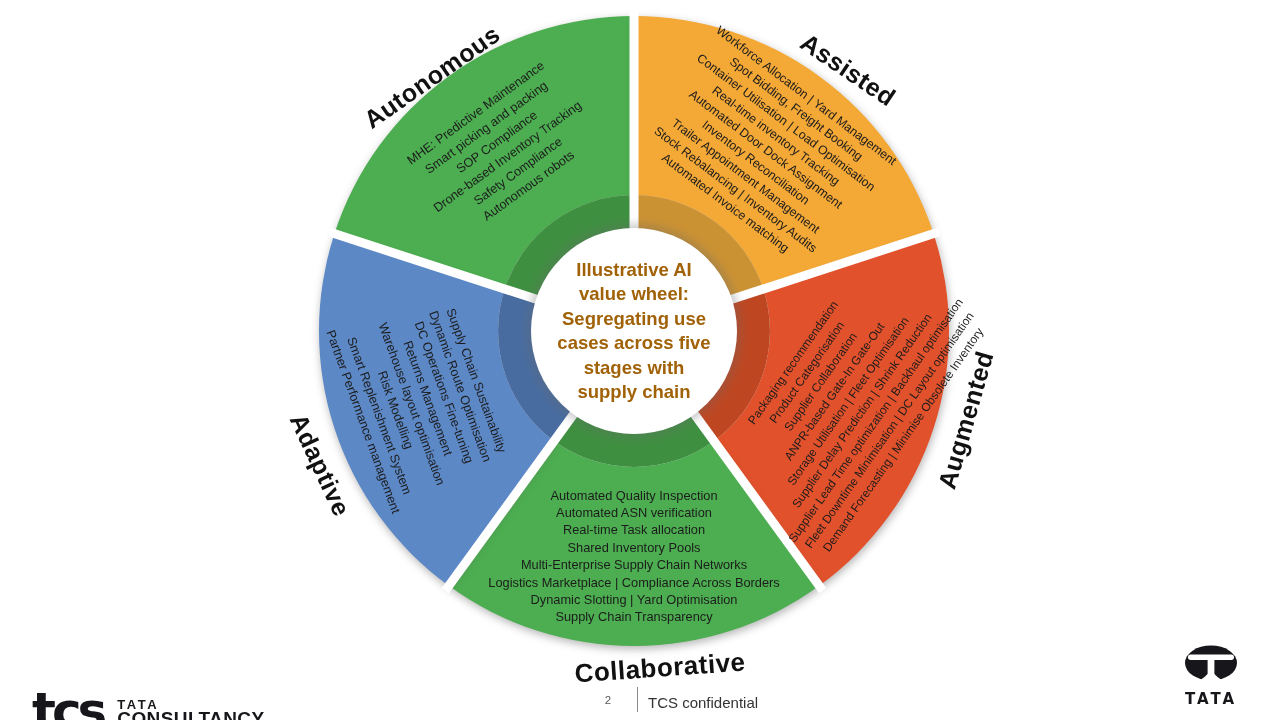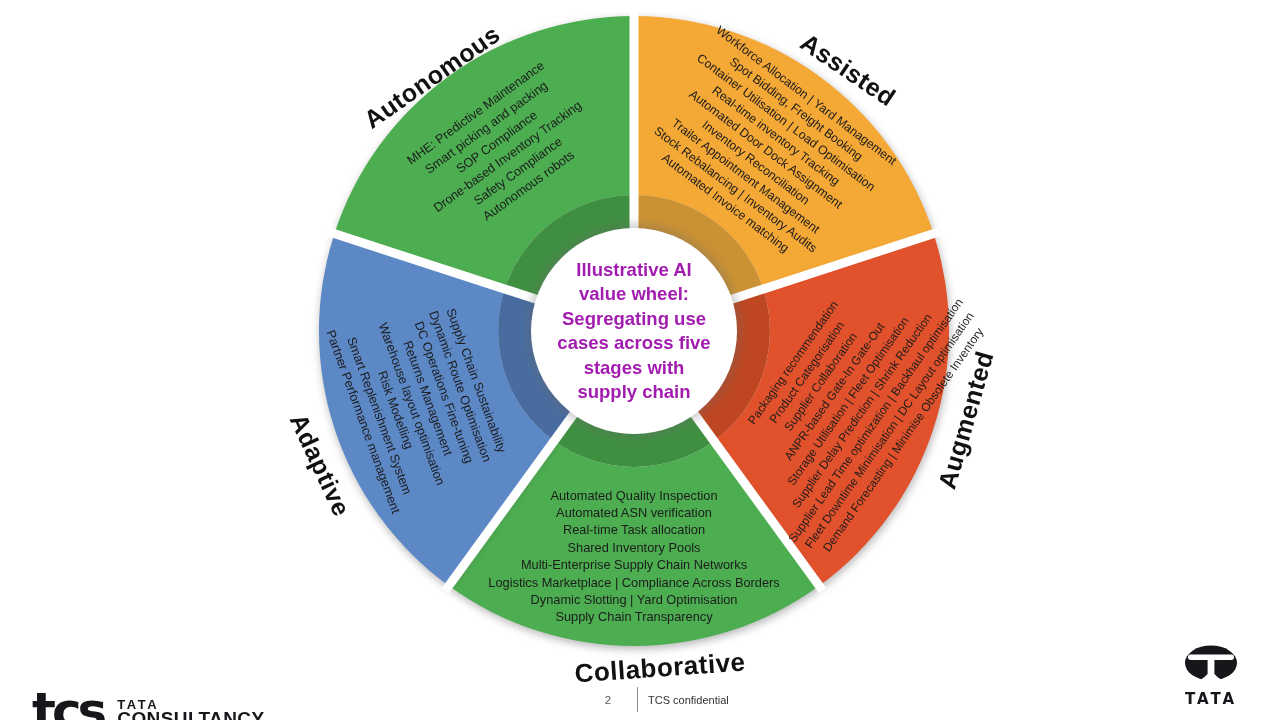--- a/index.html
+++ b/index.html
@@ -8,29 +8,29 @@
 
   svg.wheel{position:absolute;left:0;top:0;}
   .wedge{filter:drop-shadow(1px 3px 4px rgba(90,90,90,0.45));}
   .gap-line{stroke:#ffffff;stroke-width:9;}
   g.seg-items text{fill:#1c1c1c;font-family:"Liberation Sans",sans-serif;}
 
   .seg-label{position:absolute;font-weight:700;font-size:25px;color:#111111;
              white-space:nowrap;letter-spacing:0.5px;}
   .center-text{position:absolute;left:634px;top:331px;width:214px;
                transform:translate(-50%,-50%);text-align:center;
-               font-size:18.5px;font-weight:600;line-height:1.32;color:#a21caf;
+               font-size:18.5px;font-weight:600;line-height:1.32;color:#a16207;
                white-space:pre-line;}
 
   
   .page-number{position:absolute;left:598px;top:694px;width:20px;text-align:center;
                font-size:11.5px;color:#595959;}
   .footer-divider{position:absolute;left:637px;top:687px;width:1px;height:25px;
                   background:#8a8a8a;}
-  .confidential{position:absolute;left:648px;top:694px;font-size:11px;color:#333333;}
+  .confidential{position:absolute;left:648px;top:694px;font-size:15px;color:#333333;}
 
   
   .tcs-logo{position:absolute;left:32px;top:682px;display:flex;align-items:flex-start;}
   .tcs-mark{font-size:50px;font-weight:700;letter-spacing:-4px;color:#17171b;
             line-height:58px;font-family:"DejaVu Sans",sans-serif;}
   .tcs-words{margin-left:14px;margin-top:16px;color:#17171b;}
   .tcs-words div{font-weight:700;line-height:14px;}
   .tcs-word-tata{font-size:13px;letter-spacing:2.5px;}
   .tcs-word-consultancy{font-size:19px;letter-spacing:0.4px;}
   .tcs-word-services{font-size:13.5px;letter-spacing:0.6px;}

